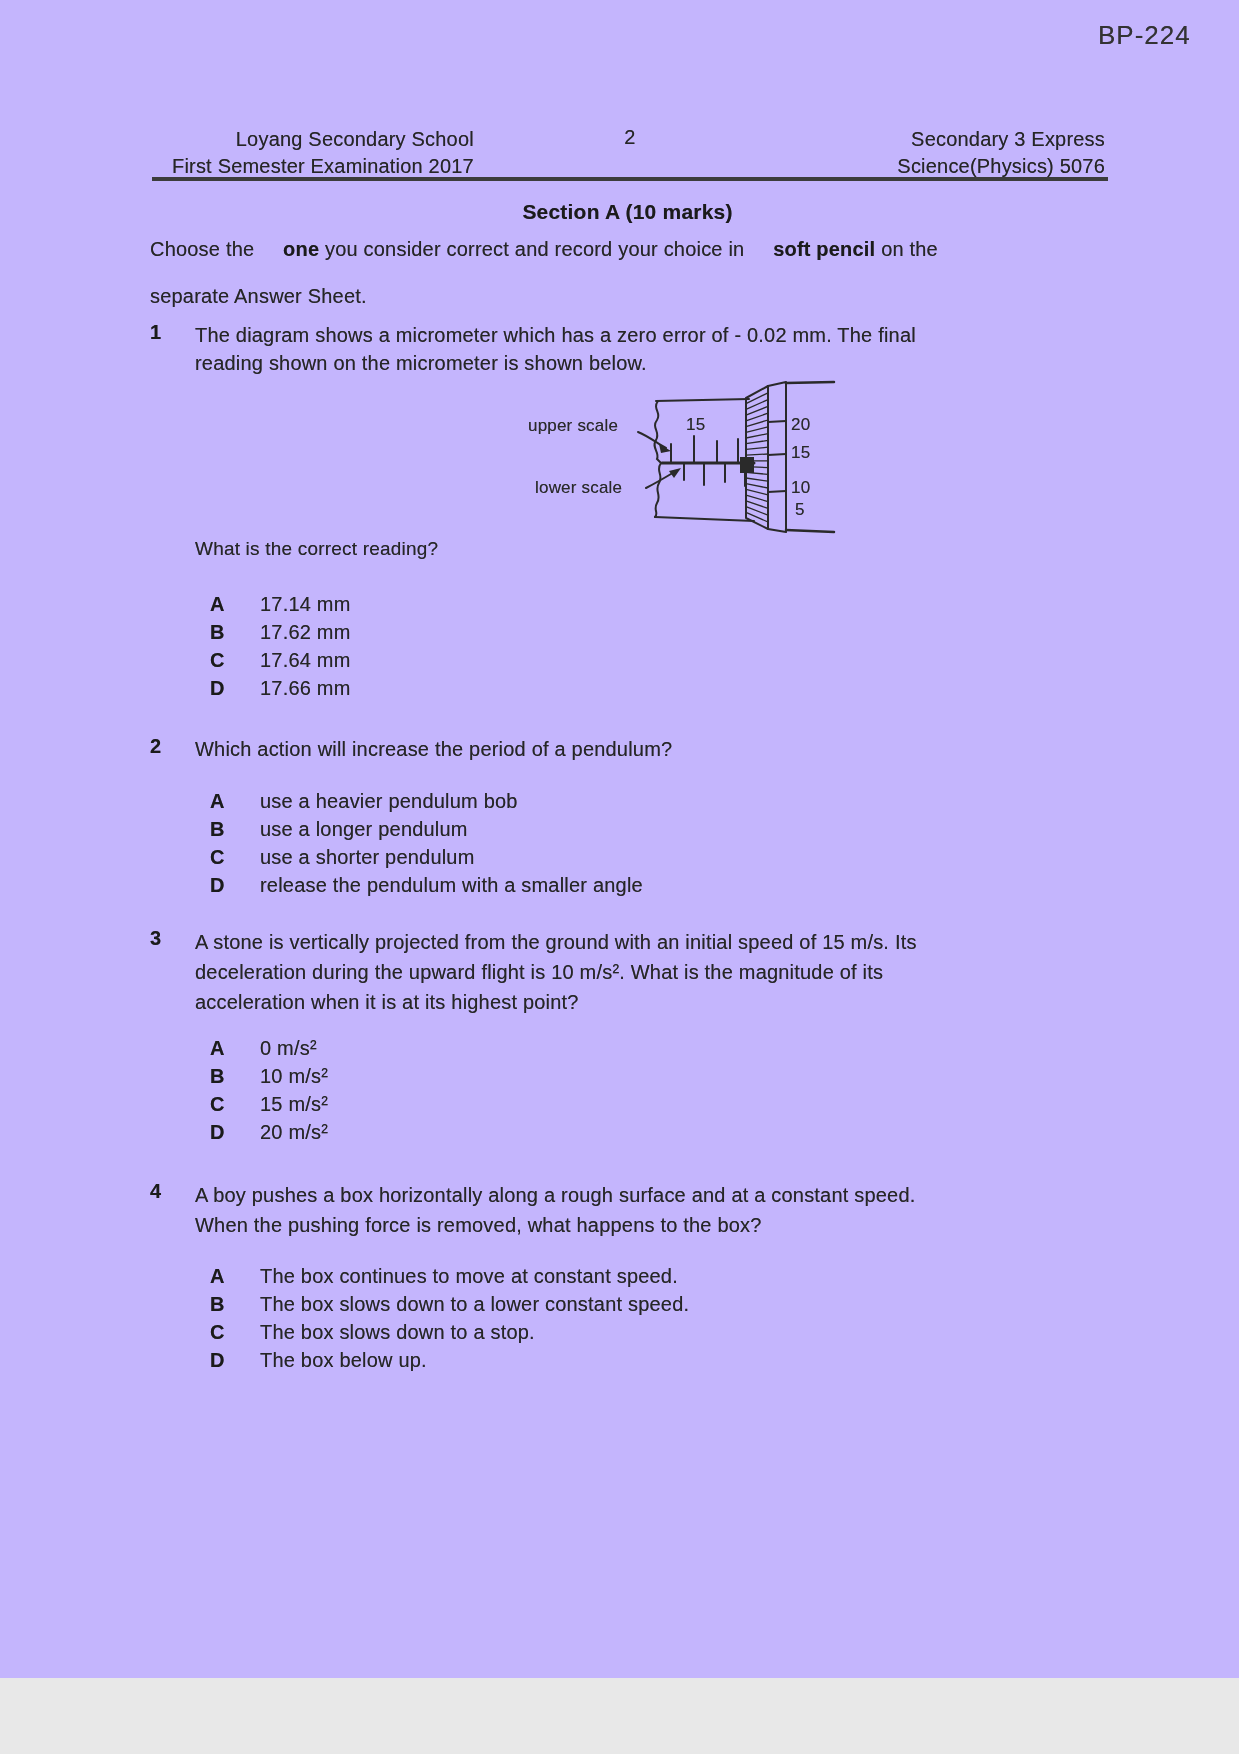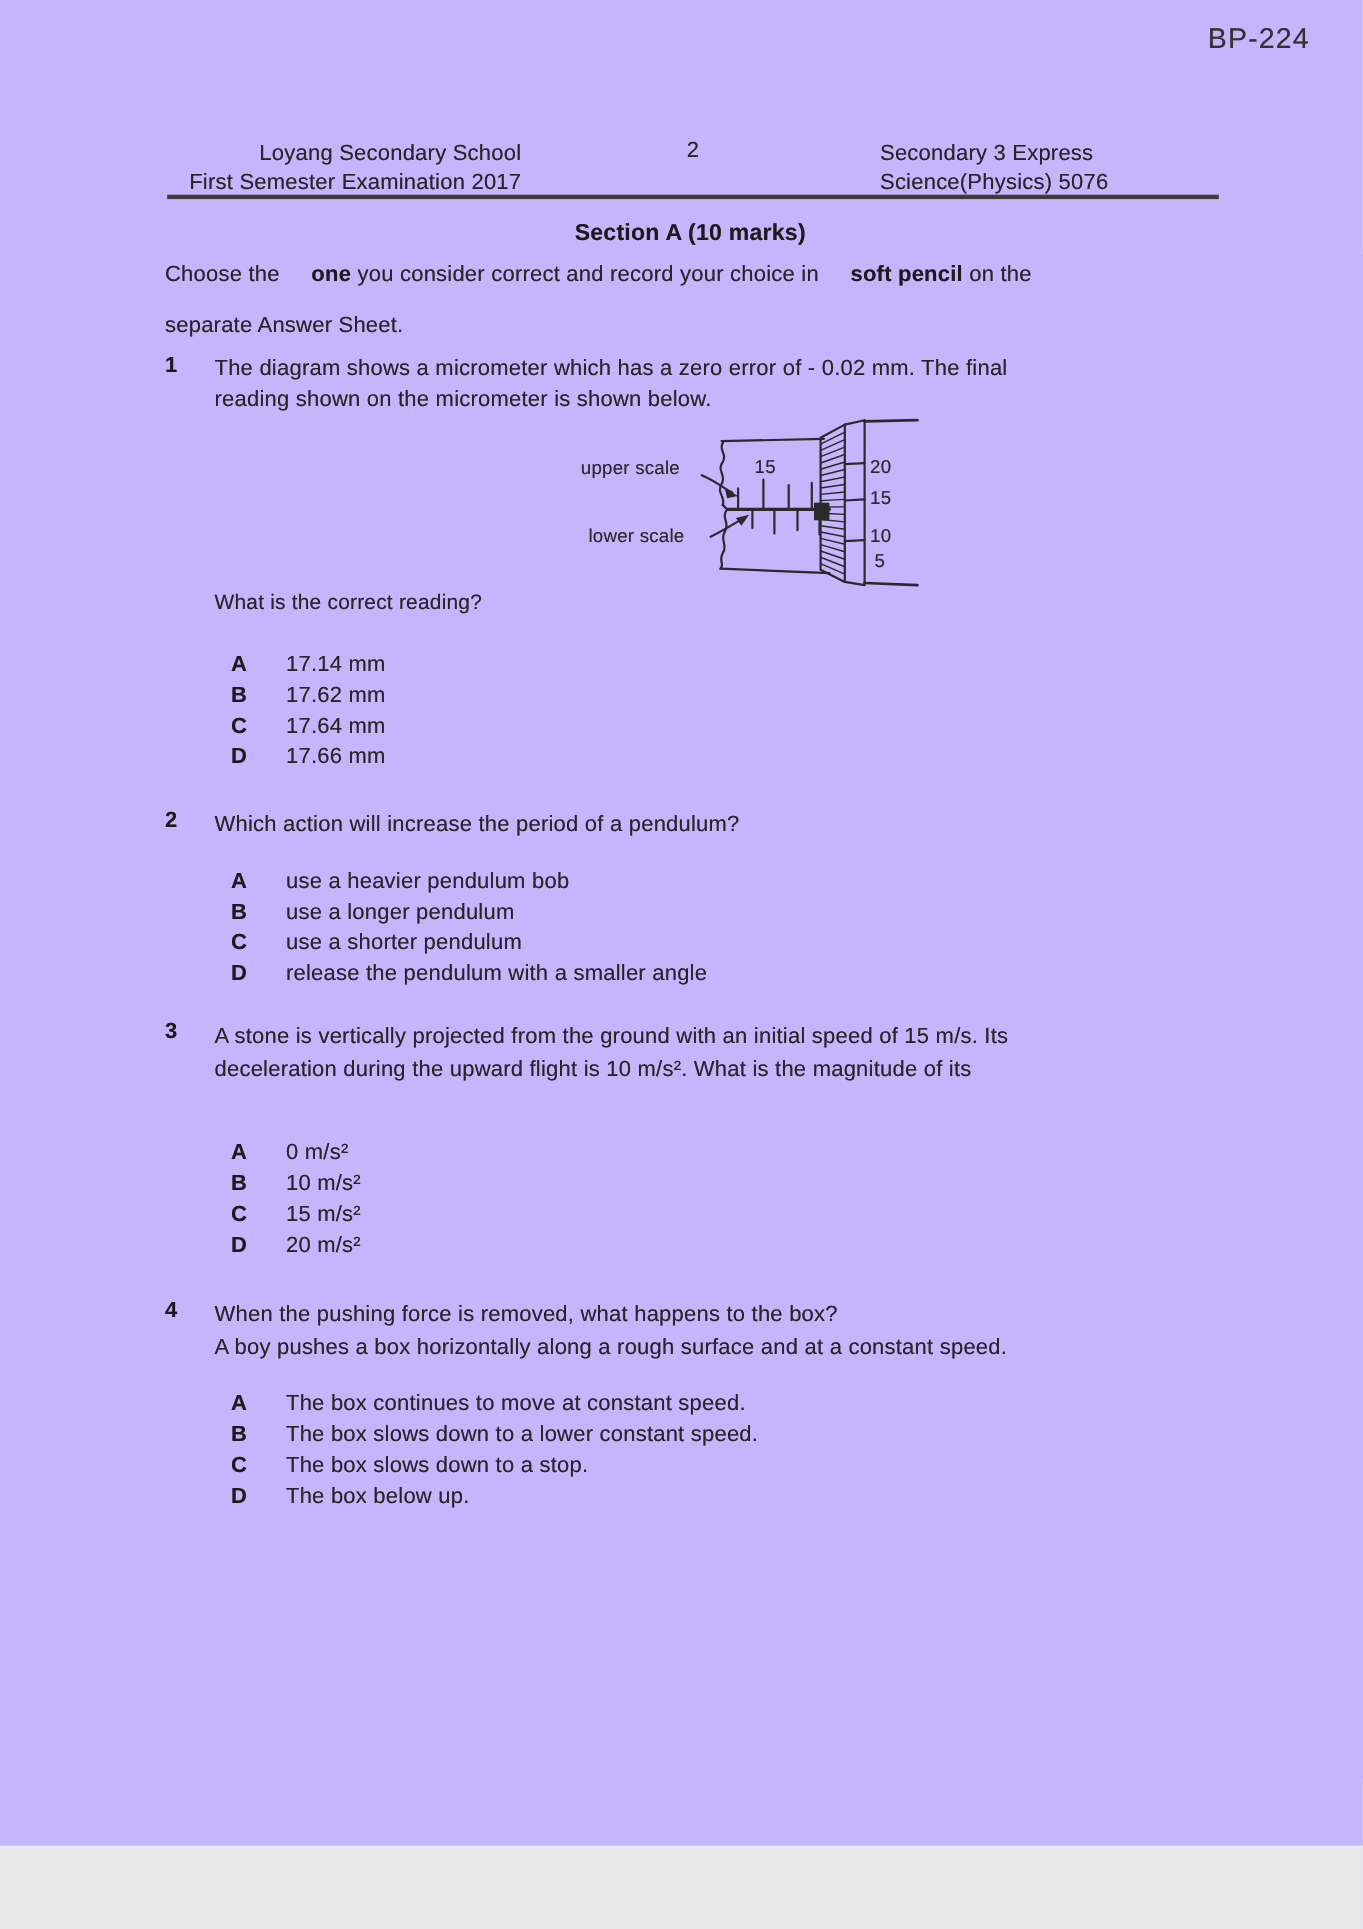--- a/index.html
+++ b/index.html
@@ -6,21 +6,21 @@
   .page{
     position:relative;width:1239px;height:1678px;margin:0 auto;
     background:#c4b5fd;overflow:hidden;
     font-family:"Liberation Sans",sans-serif;color:#262626;
     text-shadow:0 0 .5px rgba(40,40,40,.55);
     letter-spacing:.2px;
   }
   .bp{position:absolute;left:1098px;top:20px;font-size:26px;color:#333;letter-spacing:1px;}
   .h-left{position:absolute;left:172px;top:126px;font-size:20px;line-height:27px;text-align:right;}
   .h-page{position:absolute;left:560px;top:126px;width:140px;text-align:center;font-size:20px;}
-  .h-right{position:absolute;left:800px;top:126px;width:305px;font-size:20px;line-height:27px;}
+  .h-right{position:absolute;left:800px;top:126px;width:305px;text-align:right;font-size:20px;line-height:27px;}
   .h-rule{position:absolute;left:152px;top:177px;width:956px;height:4px;background:#3c3c3c;}
   .sec-title{position:absolute;left:150px;top:200px;width:955px;text-align:center;font-size:21px;font-weight:bold;color:#1b1b1b;}
   .instr{position:absolute;left:150px;top:238px;font-size:20px;}
   .instr b{color:#1b1b1b;margin-left:23px;}
   .instr2{position:absolute;left:150px;top:266px;font-size:20px;margin-top:19px;}
   .qnum{position:absolute;left:150px;font-size:20px;font-weight:bold;color:#1b1b1b;}
   .stem{position:absolute;left:195px;font-size:20px;line-height:28px;}
   .stem.lh30{line-height:30px;}
   .row{position:absolute;left:0;top:0;width:100%;height:0;}
   .row .letter{position:absolute;left:210px;font-size:20px;font-weight:bold;color:#1b1b1b;}
@@ -136,42 +136,43 @@
   </div>
   <div class="row" style="top:874px">
     <span class="letter">D</span>
     <span class="text">release the pendulum with a smaller angle</span>
   </div>
 
   <div class="qnum" style="top:927px">3</div>
   <div class="stem lh30" style="top:927px">
     <div>A stone is vertically projected from the ground with an initial speed of 15 m/s. Its</div>
     <div>deceleration during the upward flight is 10 m/s². What is the magnitude of its</div>
+    <div>acceleration when it is at its highest point?</div>
   </div>
   <div class="row" style="top:1037px">
     <span class="letter">A</span>
     <span class="text">0 m/s²</span>
   </div>
   <div class="row" style="top:1065px">
     <span class="letter">B</span>
     <span class="text">10 m/s²</span>
   </div>
   <div class="row" style="top:1093px">
     <span class="letter">C</span>
     <span class="text">15 m/s²</span>
   </div>
   <div class="row" style="top:1121px">
     <span class="letter">D</span>
     <span class="text">20 m/s²</span>
   </div>
 
   <div class="qnum" style="top:1180px">4</div>
   <div class="stem lh30" style="top:1180px">
+    <div>A boy pushes a box horizontally along a rough surface and at a constant speed.</div>
     <div>When the pushing force is removed, what happens to the box?</div>
-    <div>A boy pushes a box horizontally along a rough surface and at a constant speed.</div>
   </div>
   <div class="row" style="top:1265px">
     <span class="letter">A</span>
     <span class="text">The box continues to move at constant speed.</span>
   </div>
   <div class="row" style="top:1293px">
     <span class="letter">B</span>
     <span class="text">The box slows down to a lower constant speed.</span>
   </div>
   <div class="row" style="top:1321px">

